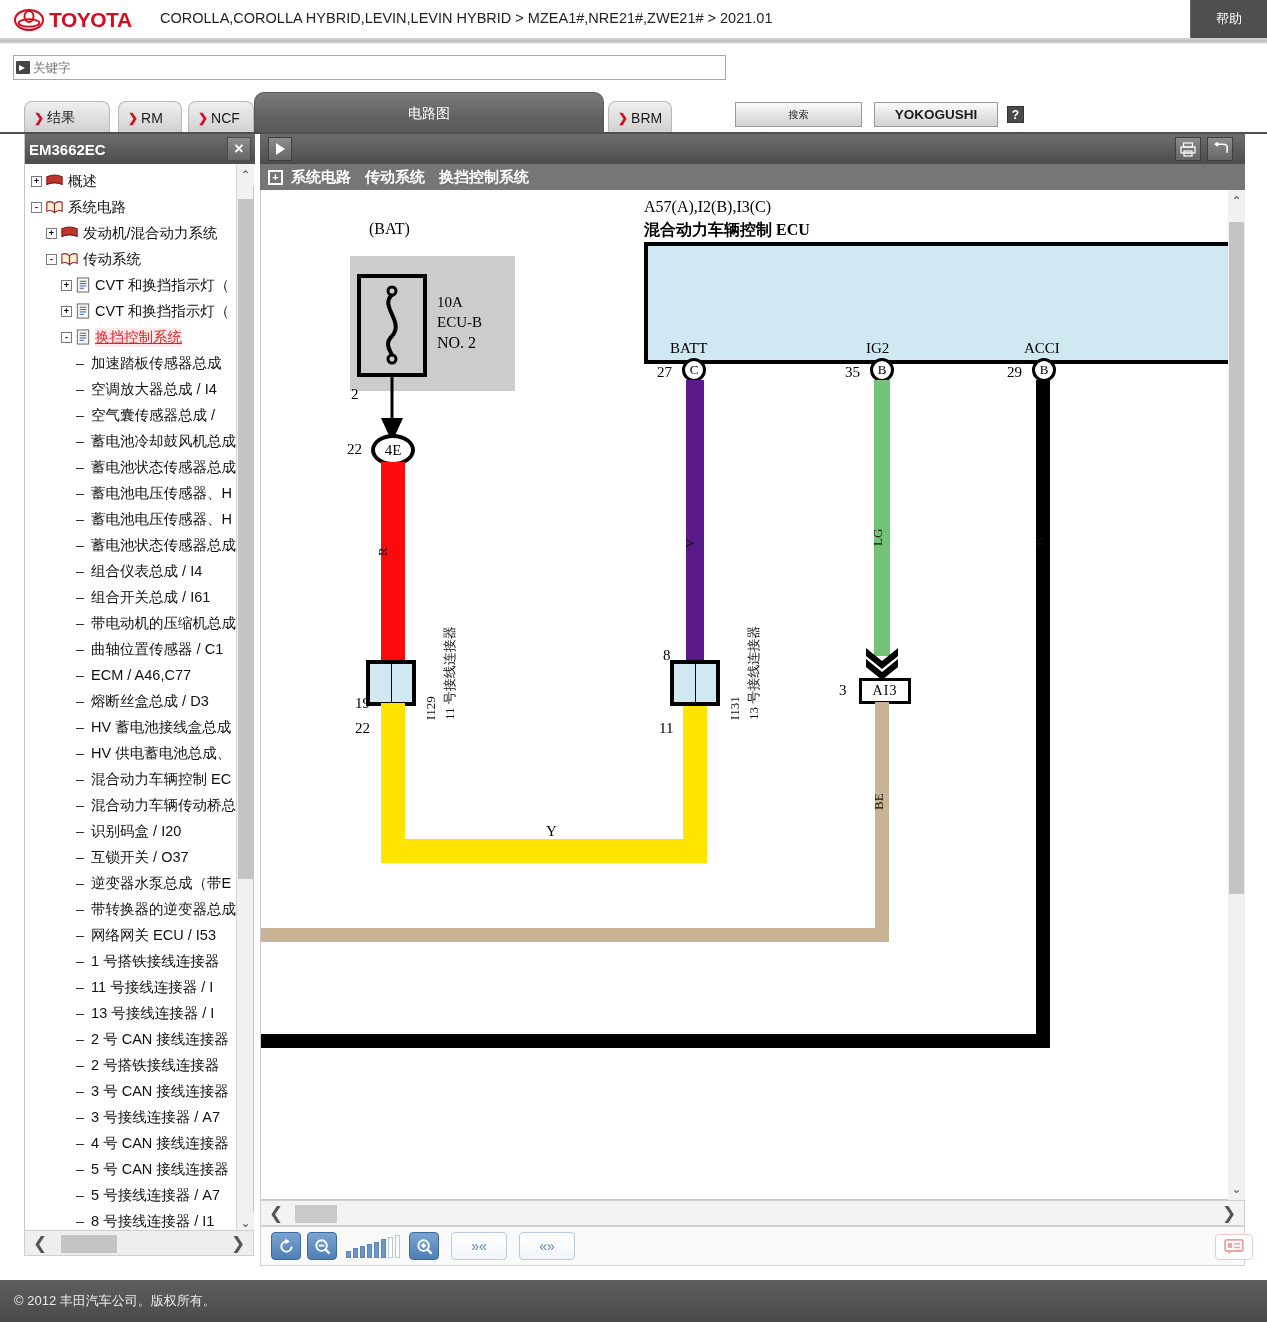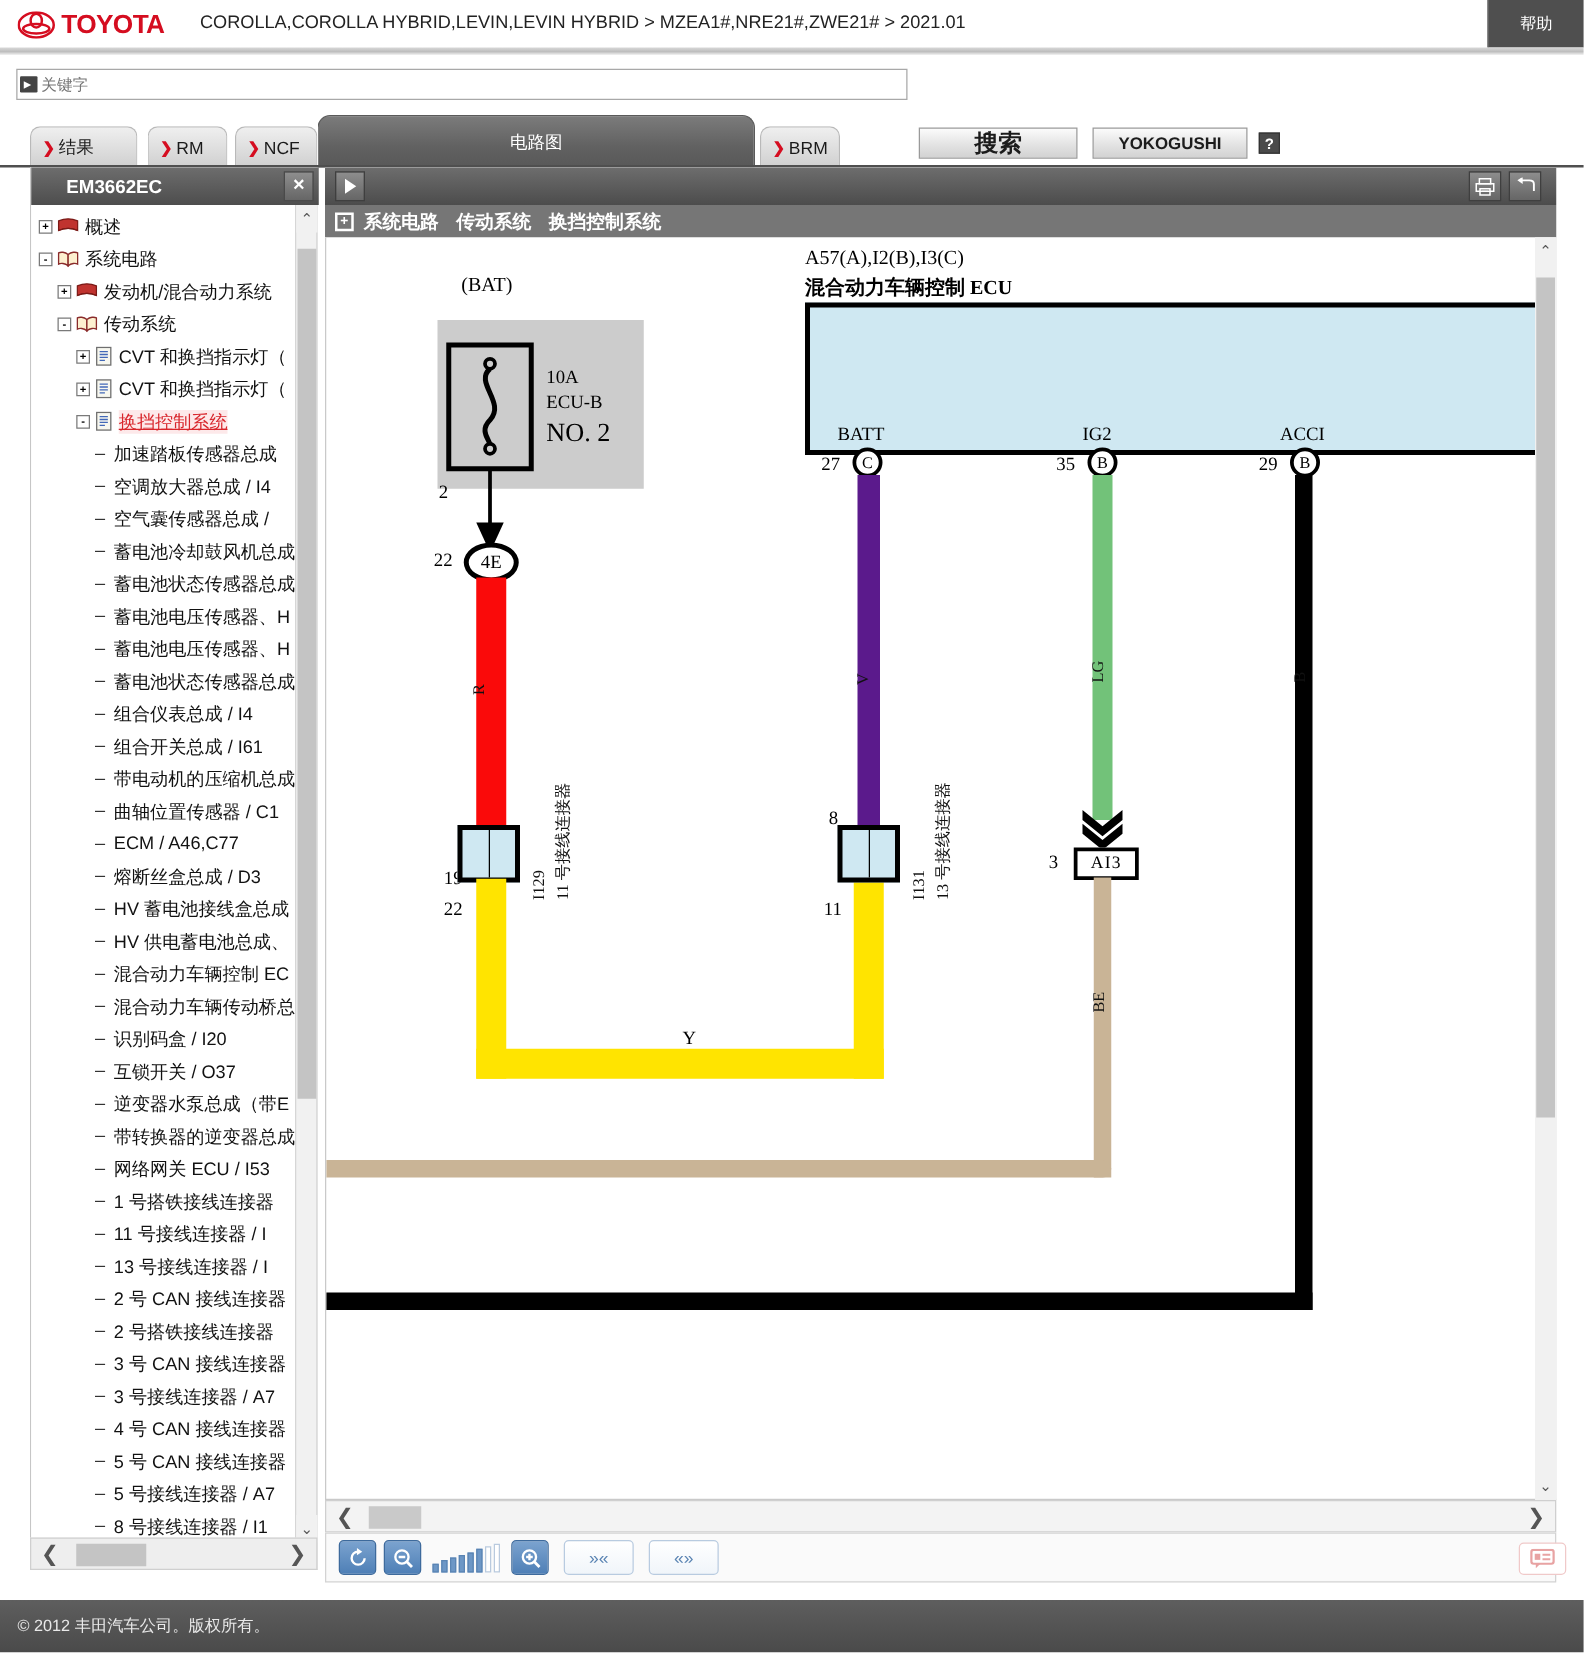--- a/index.html
+++ b/index.html
@@ -60,24 +60,23 @@
   }
   .kw-input {
     border:0; outline:0; flex:1 1 auto; height:21px;
     font-size:12.5px; color:#6f6f6f; padding-left:3px;
     font-family:"Liberation Sans", sans-serif; background:transparent;
   }
   .btn3d {
     position:absolute; top:54px; height:25px;
     border:1px solid #9a9a9a;
     background:linear-gradient(to bottom,#fbfbfb,#e3e3e3 55%,#d2d2d2);
-    font-size:19px; color:#1c1c1c; cursor:pointer;
+    font-size:10px; color:#1c1c1c; cursor:pointer;
     display:flex; align-items:center; justify-content:center;
     font-family:"Liberation Sans", sans-serif;
-    font-weight:bold;
   }
   #search-btn { left:735px; width:127px; }
   #yokogushi-btn { left:874px; width:124px; font-weight:bold; font-size:13.5px; }
   .qmark {
     position:absolute; left:1007px; top:58px; width:17px; height:17px;
     background:#4a4a4a; color:#fff; font-size:12px; font-weight:bold;
     display:flex; align-items:center; justify-content:center; cursor:pointer;
     border:1px solid #333;
   }
 
@@ -114,21 +113,21 @@
 
   
   .sidebar {
     position:absolute; left:24px; top:0; width:230px; height:1122px;
     background:#fff; border:1px solid #c6c6c6; border-top:none;
   }
   .sb-title {
     position:absolute; left:0; top:0; width:230px; height:30px;
     background:linear-gradient(to bottom,#6d6d6d,#4d4d4d);
     color:#fff; font-weight:bold; font-size:15px;
-    display:flex; align-items:center; padding-left:28px;
+    display:flex; align-items:center; padding-left:4px;
   }
   .sb-close {
     position:absolute; right:4px; top:3px; width:24px; height:24px;
     background:linear-gradient(to bottom,#8e8e8e,#666);
     border:1px solid #4a4a4a;
     color:#fff; font-size:16px; line-height:1;
     display:flex; align-items:center; justify-content:center; cursor:pointer;
   }
   .tree {
     position:absolute; left:0; top:30px; width:213px; height:1070px;
@@ -608,21 +607,21 @@
 
           <div style="position:absolute;left:96px;top:84px;width:70px;height:103px;border:4px solid #000;background:#cccccc;"></div>
           <svg style="position:absolute;left:96px;top:84px;width:70px;height:103px;" viewBox="0 0 70 103">
             <circle cx="35" cy="17" r="4" fill="none" stroke="#000" stroke-width="3"></circle>
             <path d="M35 21 C 22 32 48 48 35 62 C 26 71 35 78 35 82" fill="none" stroke="#000" stroke-width="4"></path>
             <circle cx="35" cy="85" r="4" fill="none" stroke="#000" stroke-width="3"></circle>
           </svg>
 
           <div class="txt" style="left:176px;top:104px;font-size:15px;">10A</div>
           <div class="txt" style="left:176px;top:124px;font-size:15px;">ECU-B</div>
-          <div class="txt" style="left:176px;top:144px;font-size:21px;">NO. 2</div>
+          <div class="txt" style="left:176px;top:144px;font-size:16px;">NO. 2</div>
 
           <svg style="position:absolute;left:112px;top:186px;width:40px;height:70px;" viewBox="0 0 40 70">
             <line x1="19" y1="0" x2="19" y2="46" stroke="#000" stroke-width="3"></line>
             <path d="M8 42 L19 66 L30 42 Z" fill="#000"></path>
           </svg>
           <div class="txt" style="left:90px;top:196px;font-size:15px;">2</div>
 
           <div style="position:absolute;left:110px;top:244px;width:44px;height:32px;border:4px solid #000;border-radius:50%;background:#fff;display:flex;align-items:center;justify-content:center;font-family:'Liberation Serif',serif;font-size:15px;">
             <span>4E</span>
           </div>

